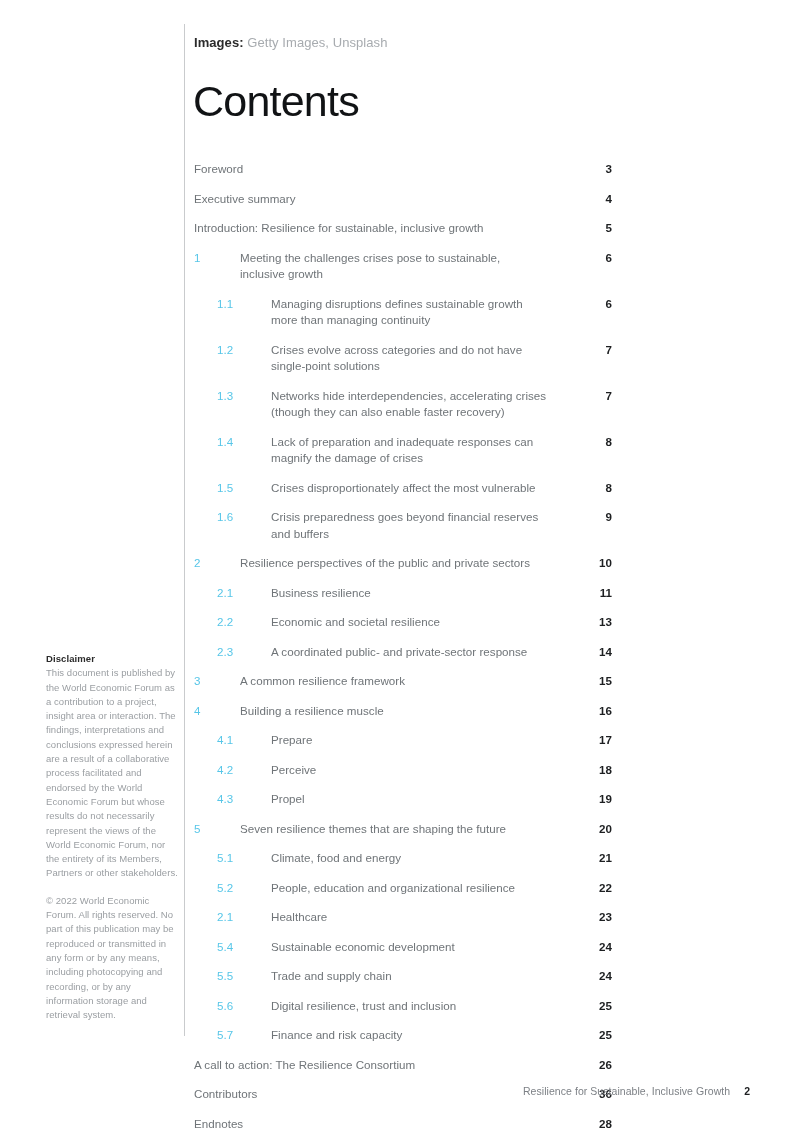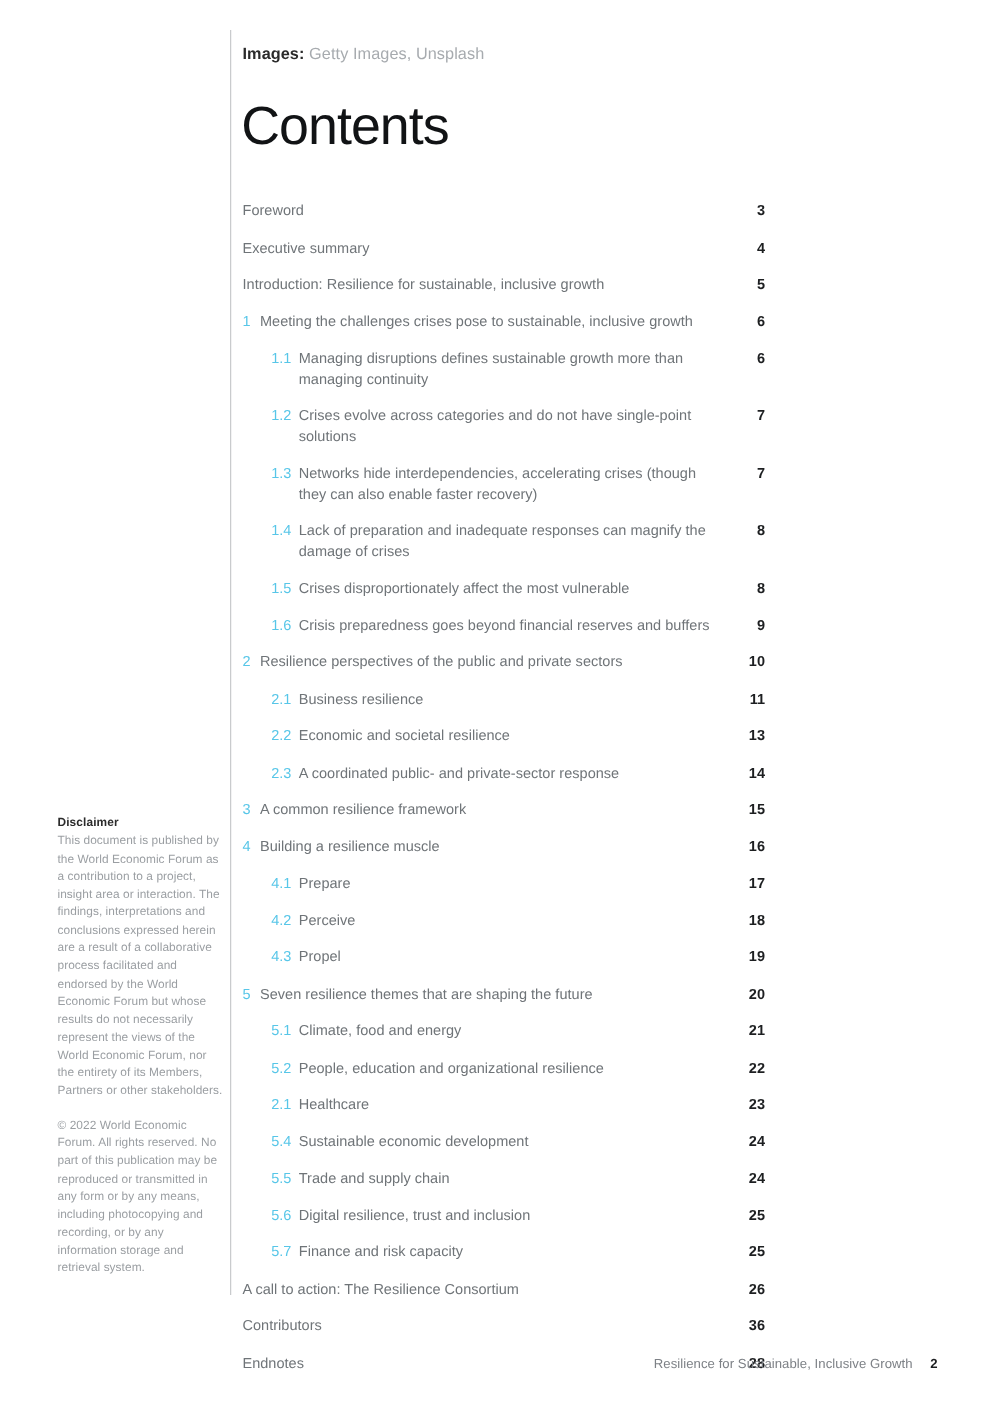--- a/index.html
+++ b/index.html
@@ -86,20 +86,21 @@
     top: 157px;
     width: 418px;
   }
 
   .toc-row {
     position: relative;
     display: flex;
     align-items: flex-start;
     min-height: 18px;
     box-sizing: border-box;
+    gap: 32px;
   }
   
   .toc-row.lvl1 { padding: 4px 0 9px 0; }
   .toc-row.lvl2 { padding: 4px 0 9px 0; padding-left: 23px; }
 
   .toc-num {
     flex: 0 0 auto;
     color: #57c6e8;
     font-size: 11.6px;
     line-height: 16.5px;

